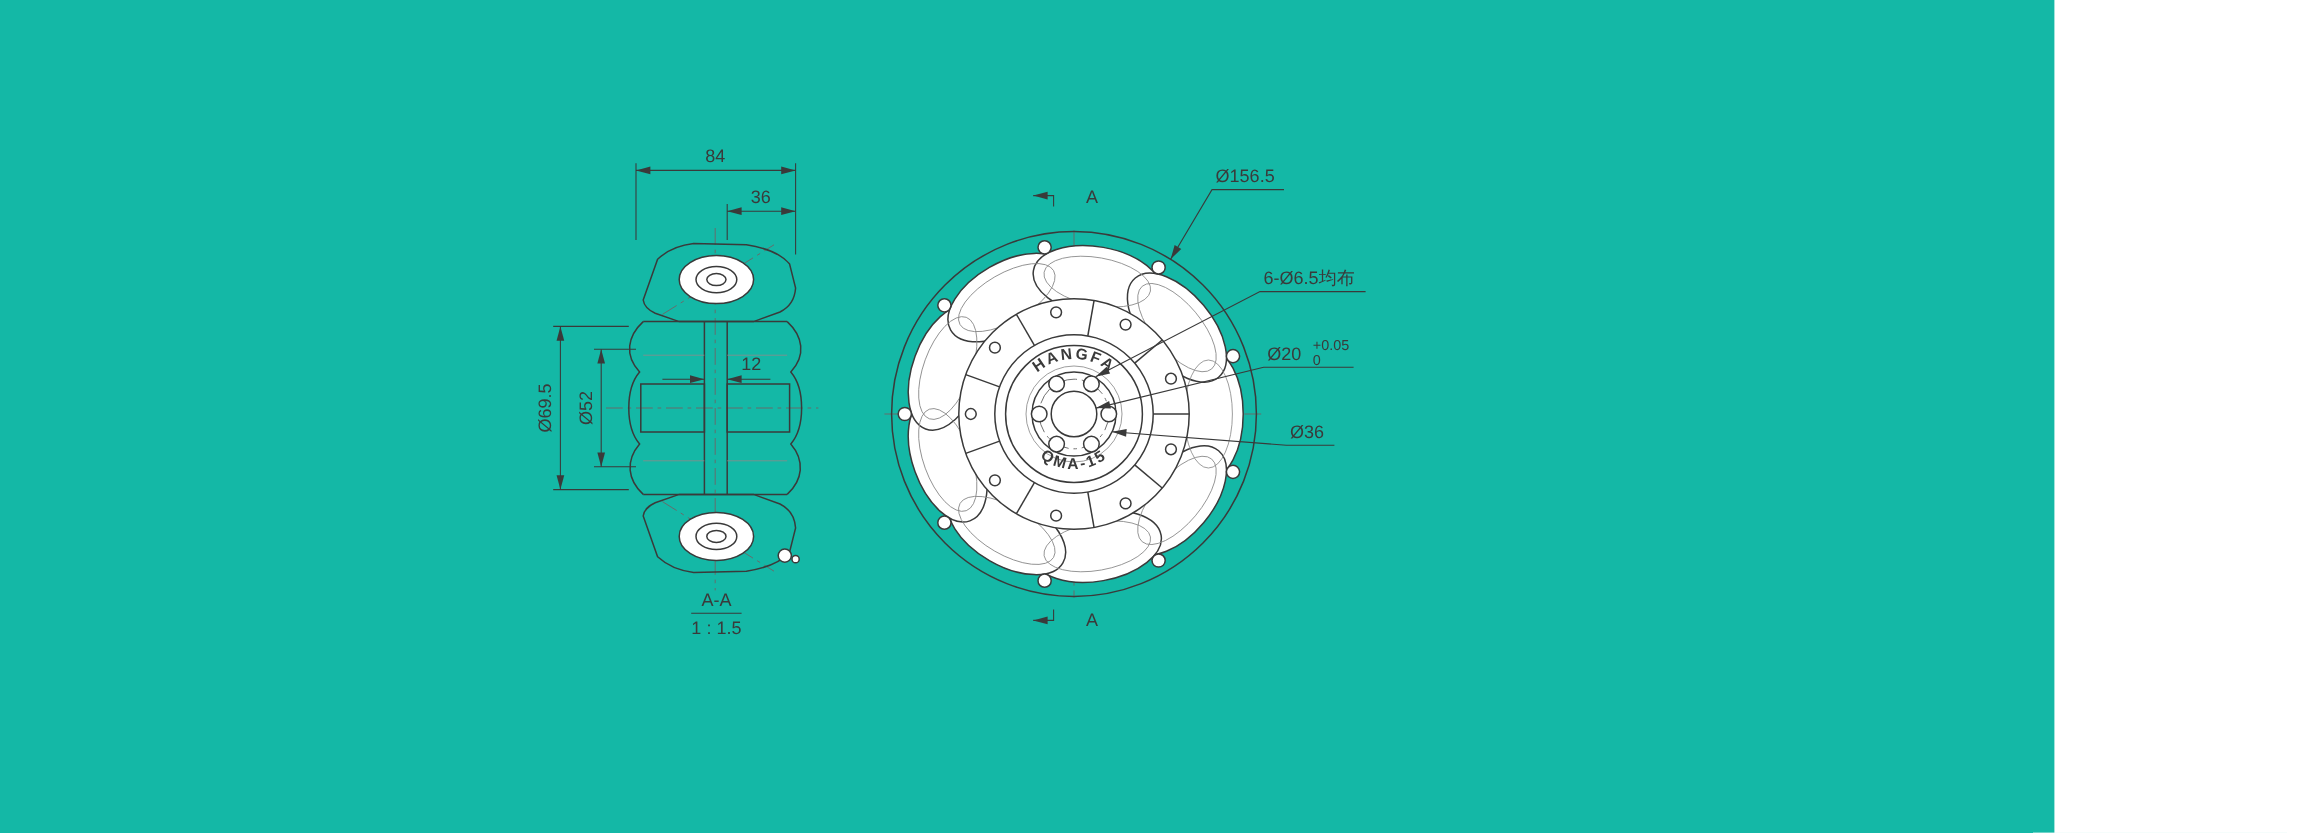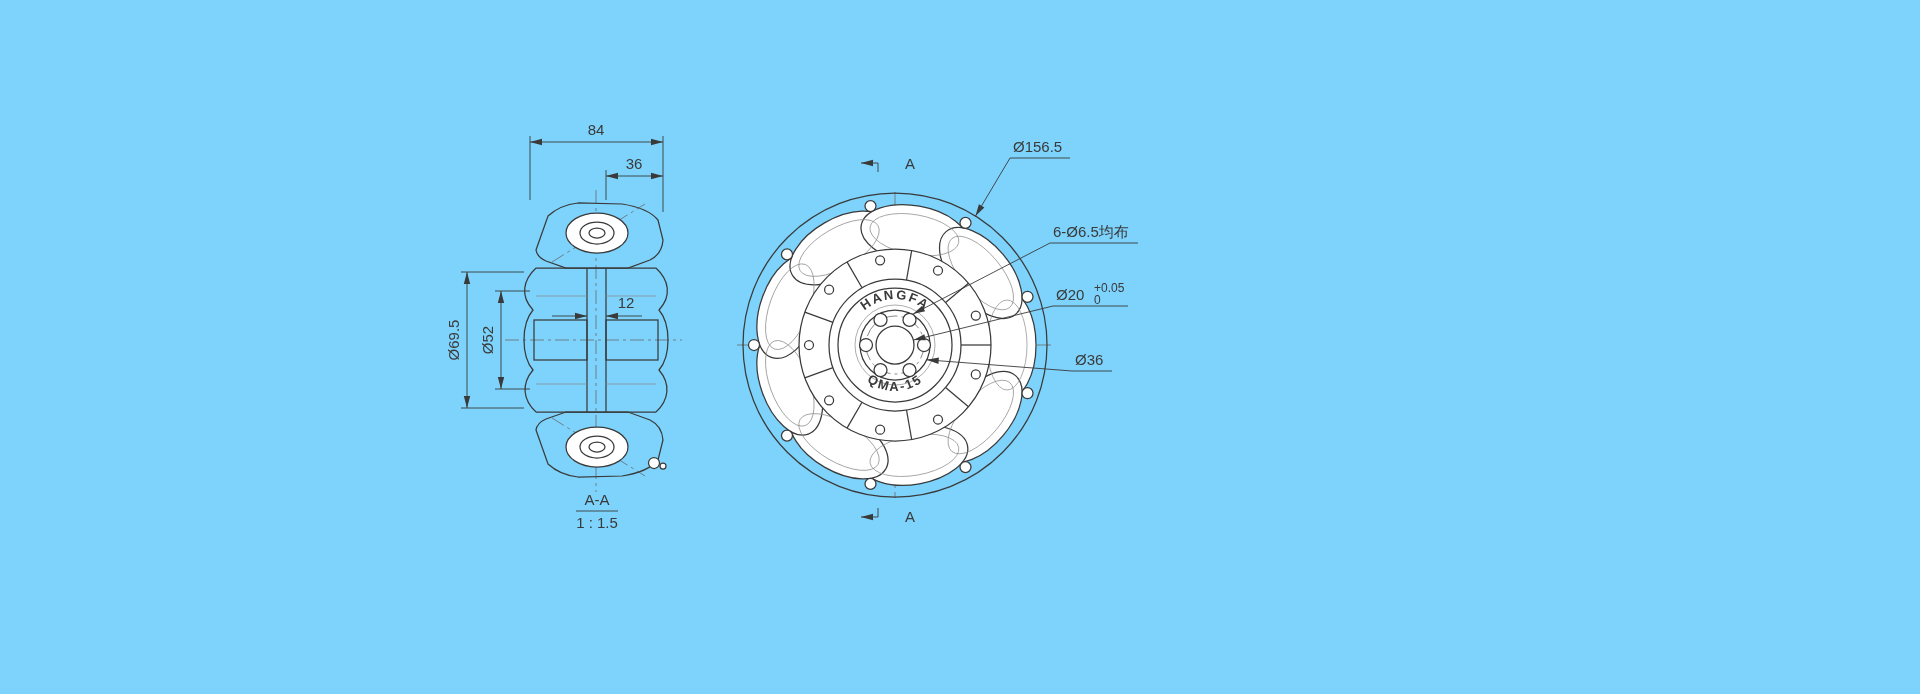--- a/index.html
+++ b/index.html
@@ -1,16 +1,16 @@
 <!DOCTYPE html>
 <html><head>
 <meta charset="utf-8">
 <style>
   html,body{margin:0;padding:0;background:#ffffff;width:1920px;height:694px;overflow:hidden;}
-  .canvas{width:1920px;height:694px;background:#7dd3fc;}
+  .canvas{width:1712px;height:694px;background:#14b8a6;}
   svg text{font-family:"Liberation Sans","DejaVu Sans",sans-serif;fill:#3a3a3a;stroke:none;}
   text.d{font-size:15px;}
   text.small{font-size:12px;}
   text.ring{font-size:13px;font-weight:bold;letter-spacing:2px;}
   .ol{stroke:#3a3a3a;stroke-width:1.25;fill:none;}
   .olw{stroke:#3a3a3a;stroke-width:1.25;fill:#ffffff;}
   .thin{stroke:#8a8a8a;stroke-width:0.7;fill:none;}
   .cl{stroke:#6a6a6a;stroke-width:0.8;fill:none;stroke-dasharray:14 4 3 4;}
   .dim{stroke:#3a3a3a;stroke-width:0.9;fill:none;}
 </style>

